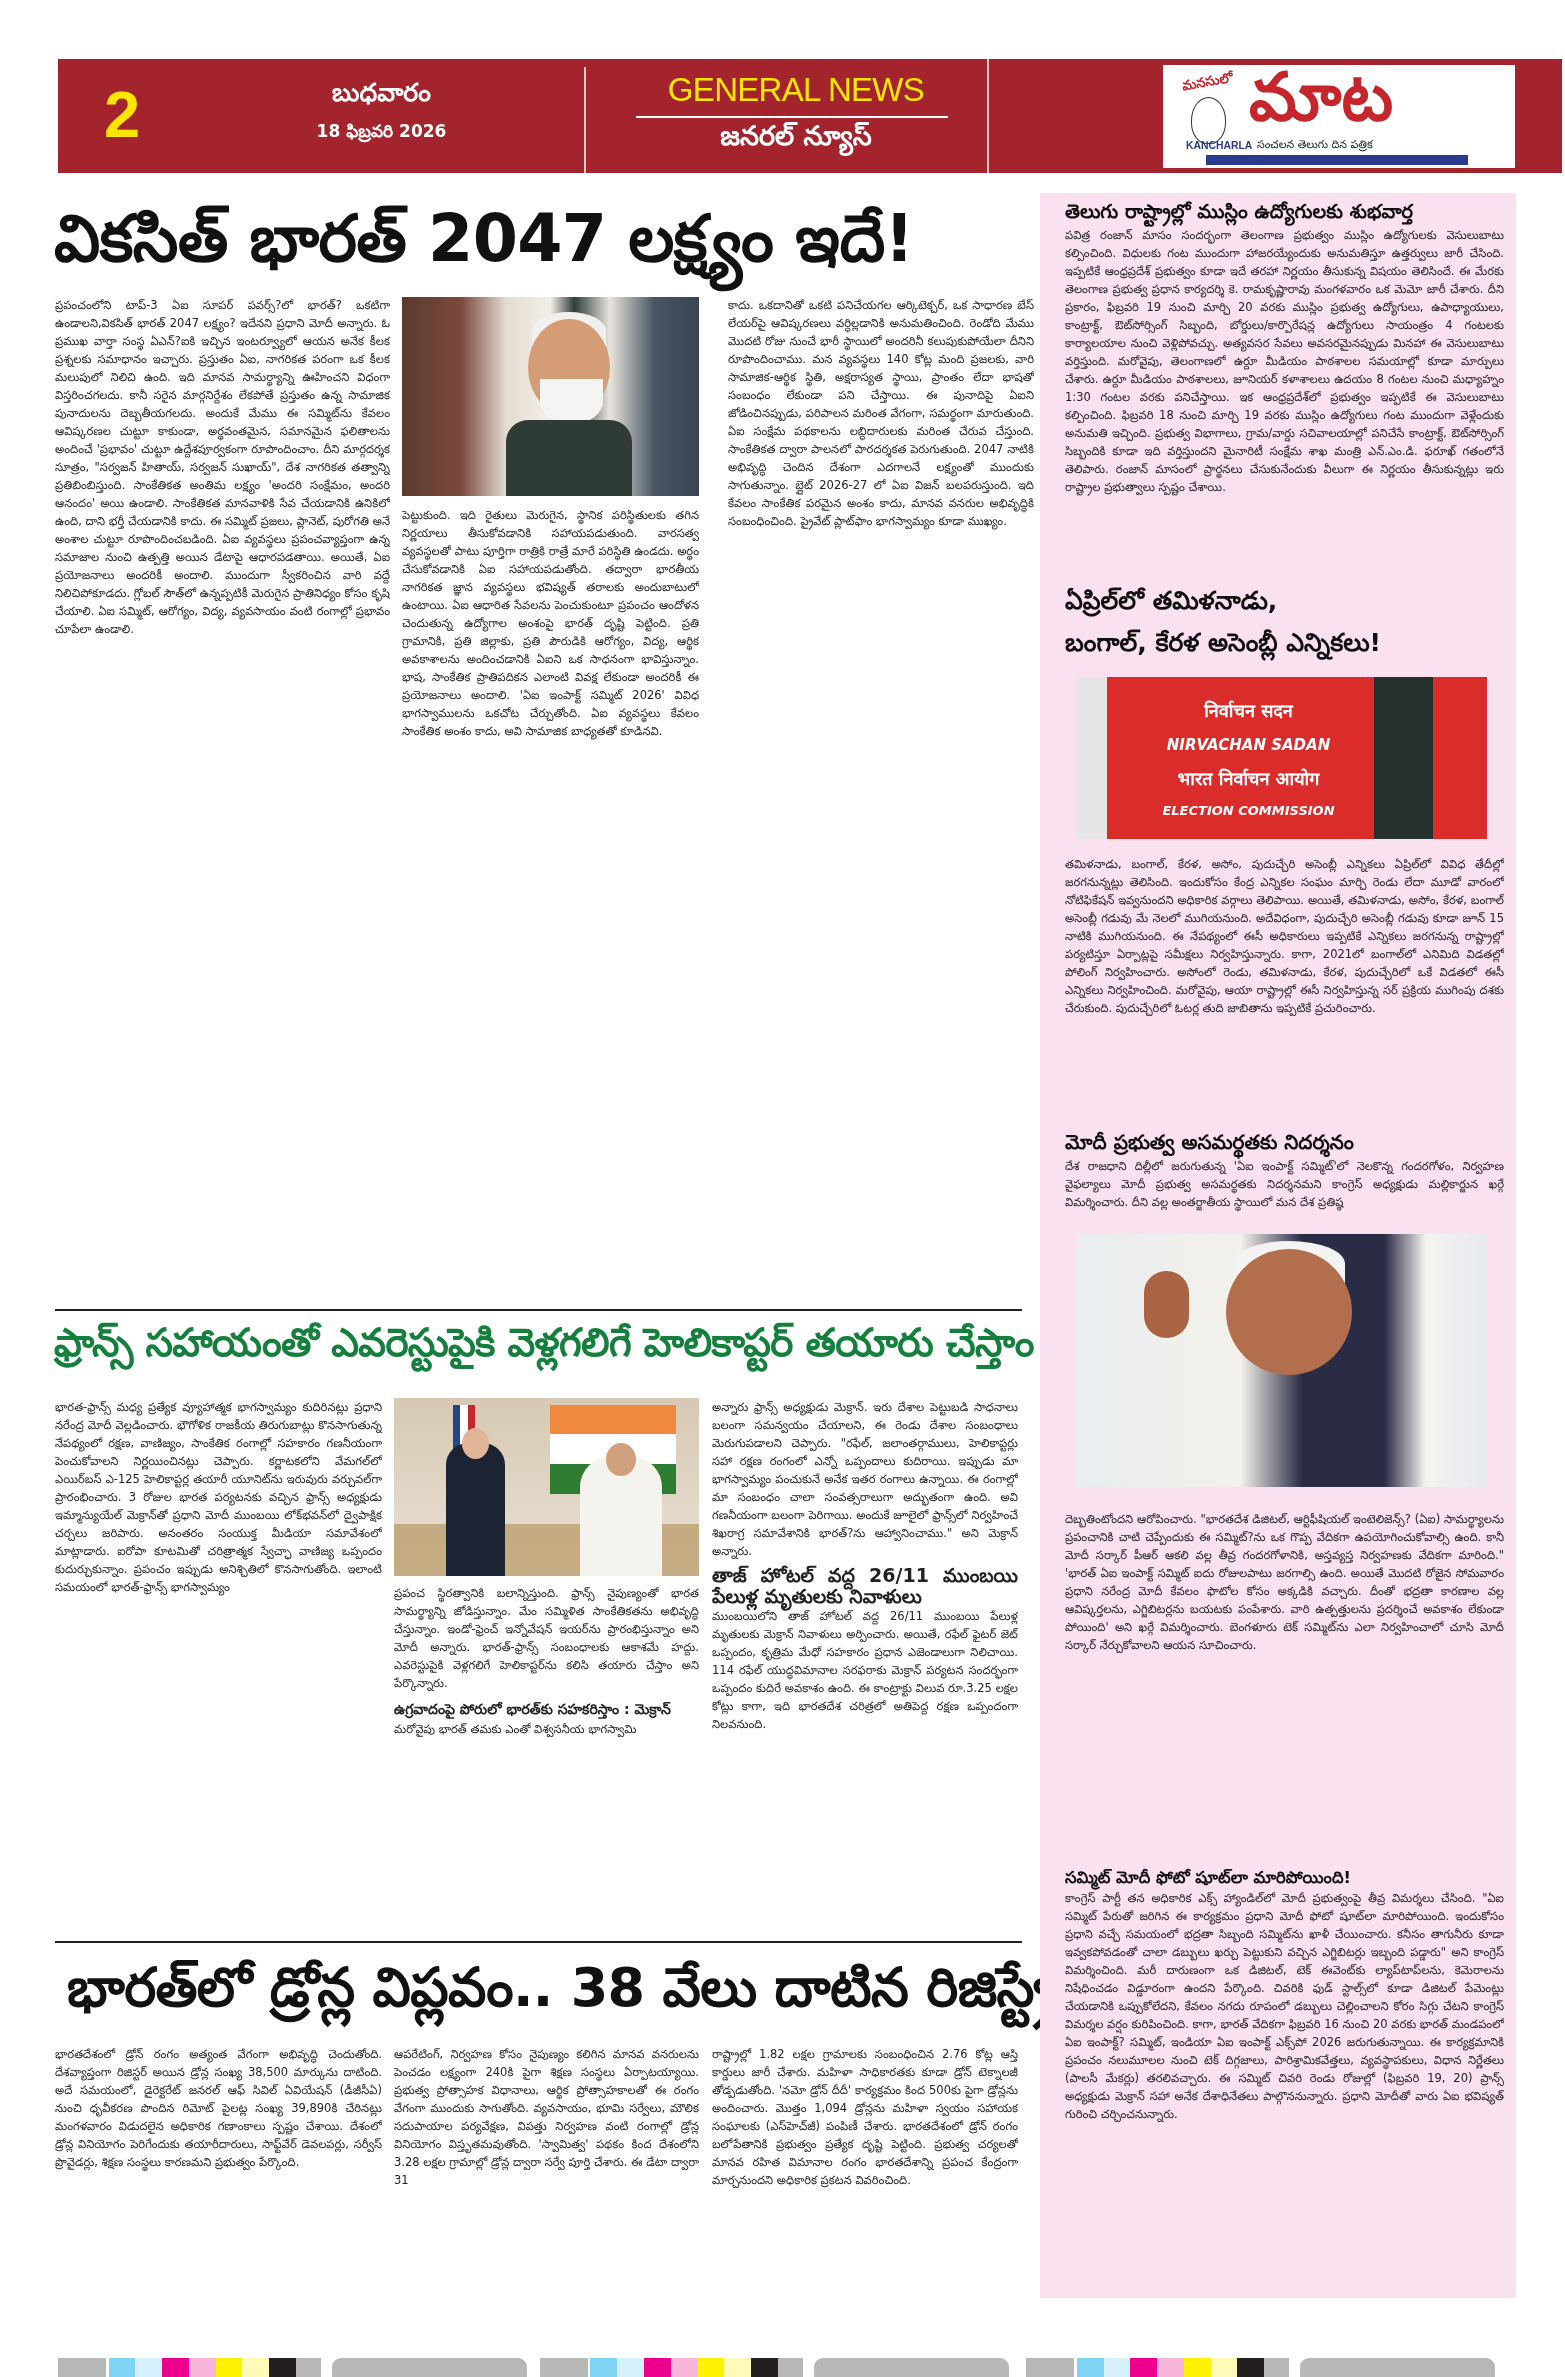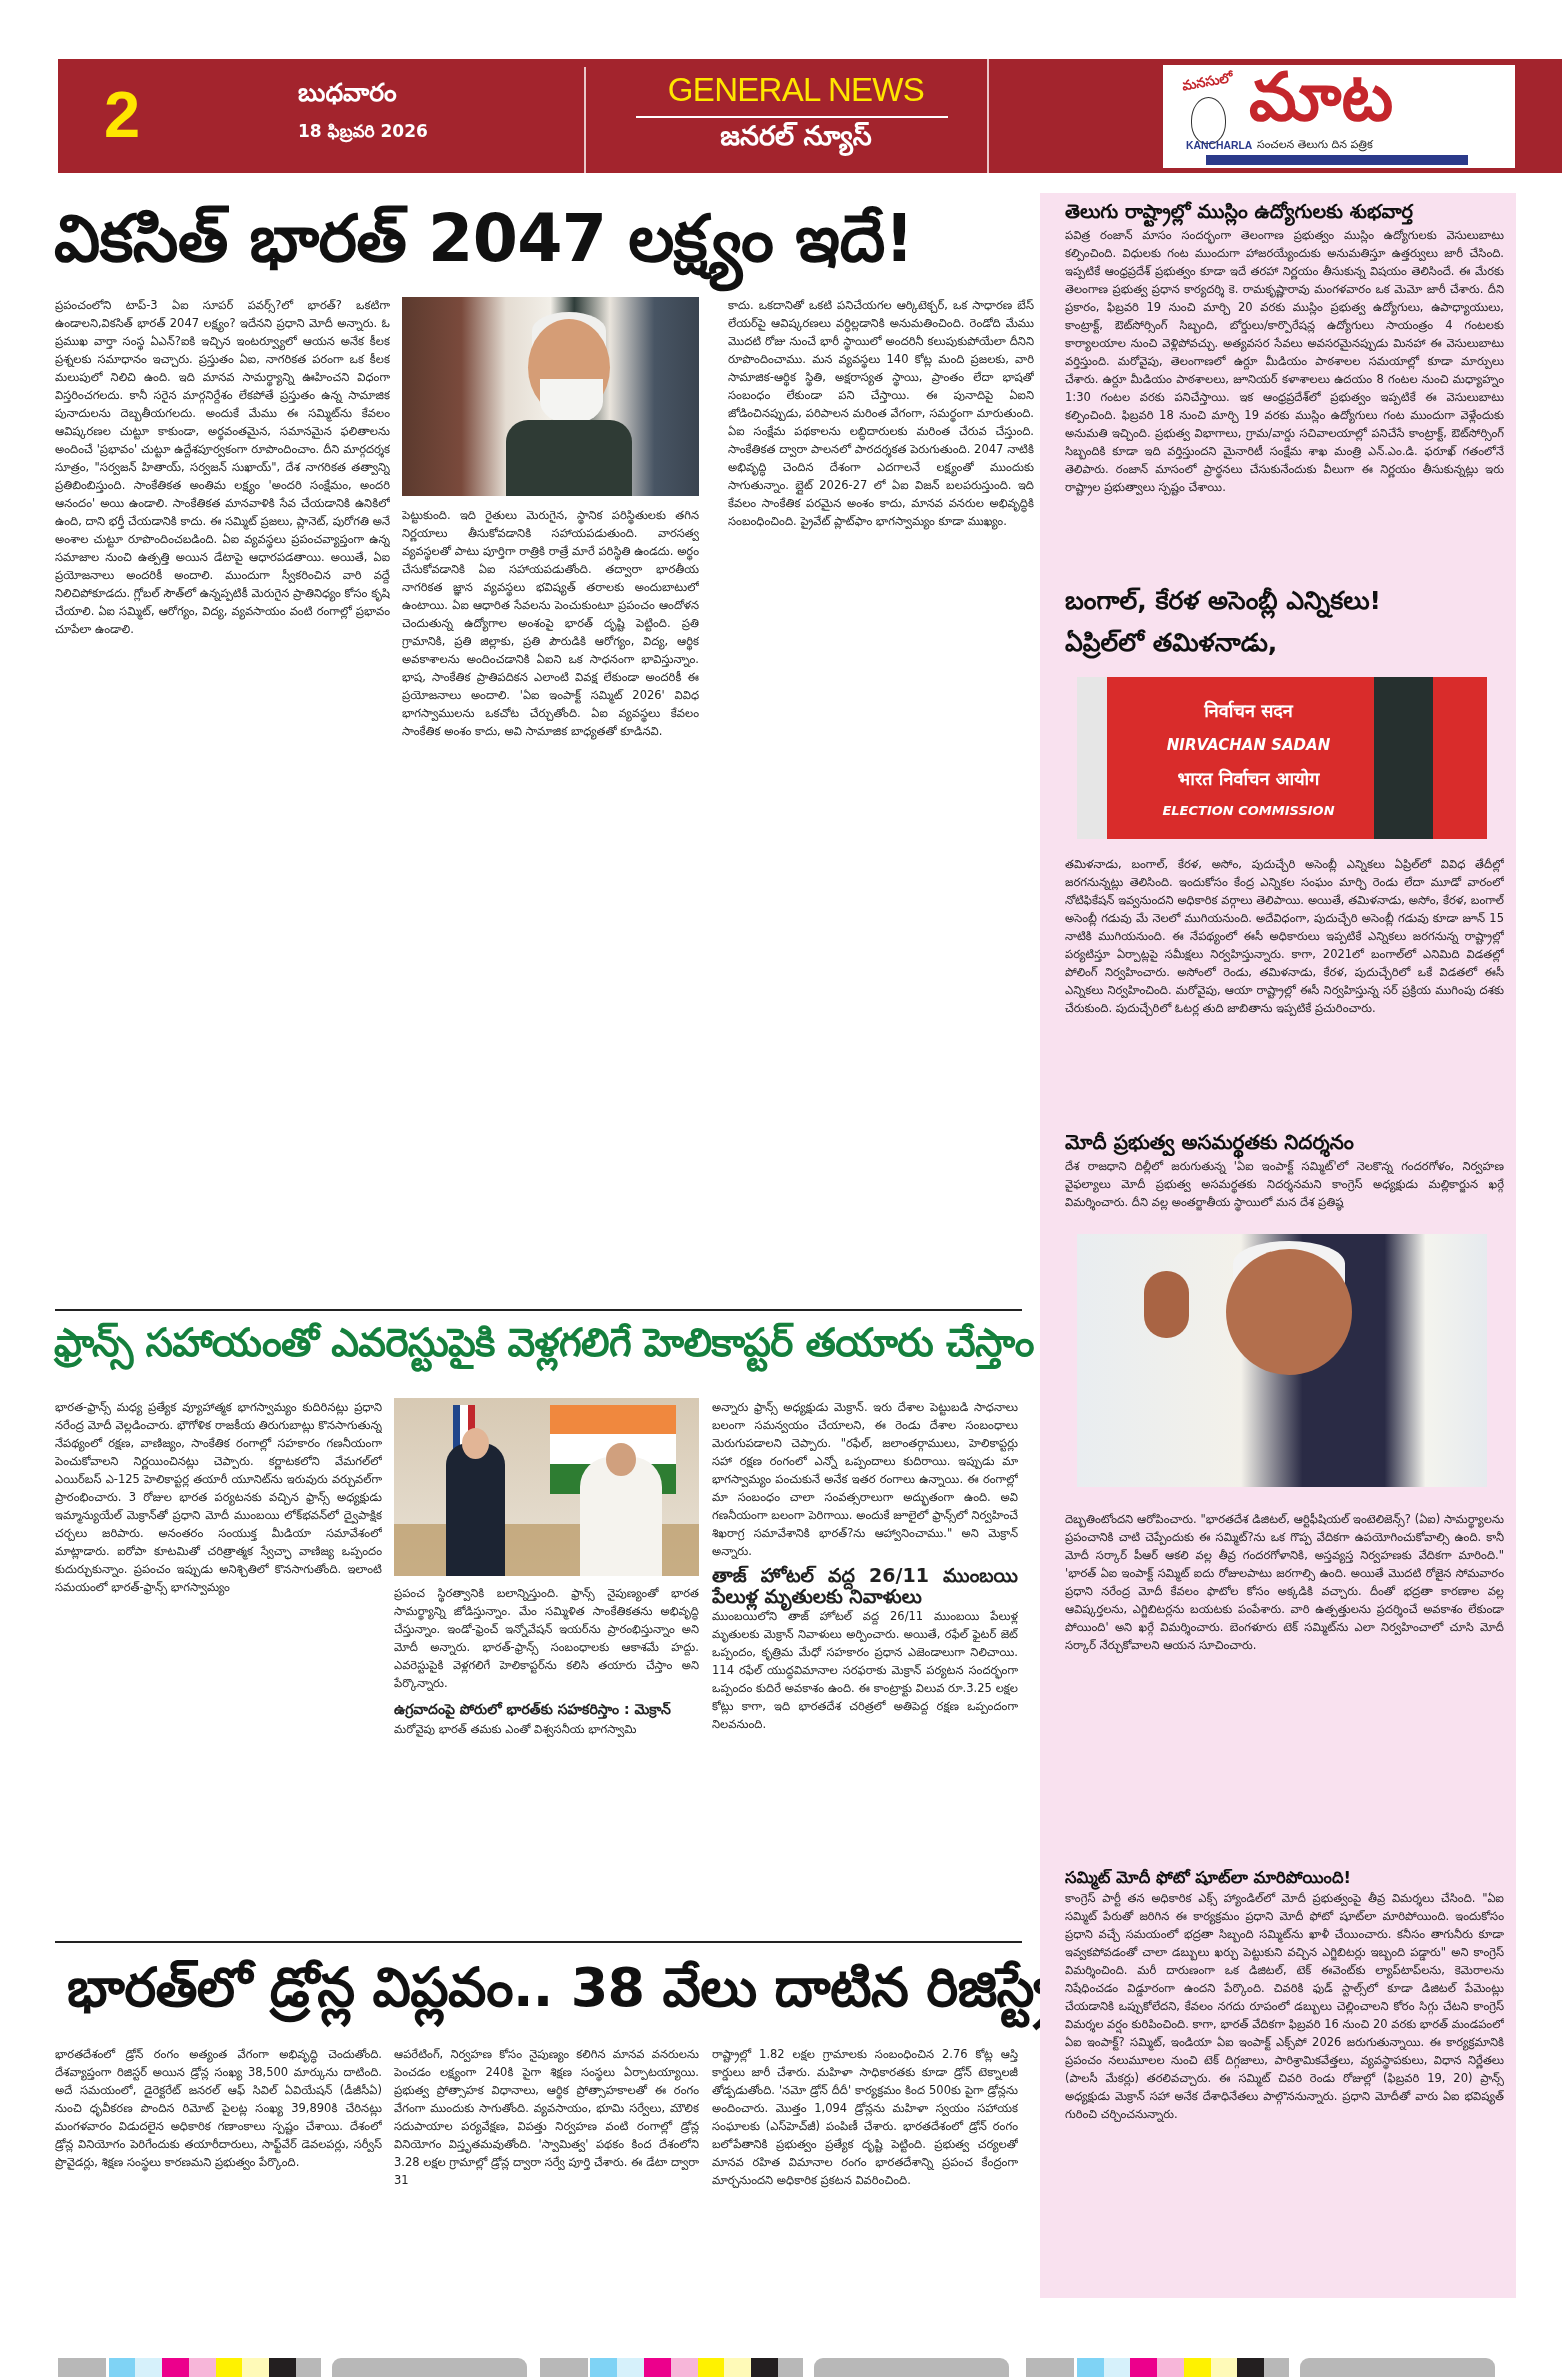--- a/index.html
+++ b/index.html
@@ -1,21 +1,21 @@
 <!DOCTYPE html>
 <html style="font-size:12px"><head>
 <meta charset="utf-8">
 <style>
   html, body { margin:0; padding:0; background:#ffffff; }
   body { width:1565px; height:2377px; position:relative; overflow:hidden; font-family:"DejaVu Sans", sans-serif; color:#1a1a1a; }
   .abs { position:absolute; }
   
   .masthead { left:58px; top:59px; width:1504px; height:114px; background:#a3242d; }
   .page-no { left:104px; top:82px; font-family:"Liberation Sans", sans-serif; font-weight:bold; font-size:65px; color:#ffe600; line-height:1; }
-  .date-block { left:298px; top:73px; width:223px; color:#fff; }
+  .date-block { left:270px; top:73px; width:223px; text-align:center; color:#fff; }
   .date-block .day { font-size:25px; font-weight:bold; line-height:39px; }
   .date-block .date { font-size:17px; font-weight:bold; line-height:39px; }
   .vdiv { width:1.5px; background:#e9c7c9; }
   .section-en { left:610px; top:71px; width:372px; text-align:center; font-family:"Liberation Sans", sans-serif; font-size:33px; color:#ffe600; letter-spacing:-0.7px; }
   .section-rule { left:636px; top:116px; width:312px; height:2.2px; background:#fff; }
   .section-te { left:610px; top:120px; width:372px; text-align:center; font-size:27px; font-weight:bold; color:#fff; }
   .logo-box { left:1163px; top:65px; width:352px; height:103px; background:#fff; }
   .logo-small { left:1182px; top:74px; font-size:13.4px; color:#c4262c; font-weight:bold; transform:rotate(-10deg); }
   .logo-face { left:1191px; top:97px; width:33px; height:45px; border:1.5px solid #333; border-radius:50% 50% 45% 45%; background:#fff; }
   .logo-big { left:1249px; top:64px; font-size:67px; font-weight:bold; color:#c4262c; line-height:1; }
@@ -157,22 +157,22 @@
 <div class="abs col" style="left:712px; top:2045px; width:306px; height:257px;">
   <p>రాష్ట్రాల్లో 1.82 లక్షల గ్రామాలకు సంబంధించిన 2.76 కోట్ల ఆస్తి కార్డులు జారీ చేశారు. మహిళా సాధికారతకు కూడా డ్రోన్ టెక్నాలజీ తోడ్పడుతోంది. 'నమో డ్రోన్ దీదీ' కార్యక్రమం కింద 500కు పైగా డ్రోన్లను అందించారు. మొత్తం 1,094 డ్రోన్లను మహిళా స్వయం సహాయక సంఘాలకు (ఎస్‌హెచ్‌జీ) పంపిణీ చేశారు. భారతదేశంలో డ్రోన్ రంగం బలోపేతానికి ప్రభుత్వం ప్రత్యేక దృష్టి పెట్టింది. ప్రభుత్వ చర్యలతో మానవ రహిత విమానాల రంగం భారతదేశాన్ని ప్రపంచ కేంద్రంగా మార్చనుందని అధికారిక ప్రకటన వివరించింది.</p>
 </div>
 
 <div class="abs sidebar"></div>
 
 <div class="abs sb-hl" style="left:1065px; top:199px; width:439px;">తెలుగు రాష్ట్రాల్లో ముస్లిం ఉద్యోగులకు శుభవార్త</div>
 <div class="abs sb-text" style="left:1065px; top:226px; width:439px; height:346px; overflow:hidden;">పవిత్ర రంజాన్ మాసం సందర్భంగా తెలంగాణ ప్రభుత్వం ముస్లిం ఉద్యోగులకు వెసులుబాటు కల్పించింది. విధులకు గంట ముందుగా హాజరయ్యేందుకు అనుమతిస్తూ ఉత్తర్వులు జారీ చేసింది. ఇప్పటికే ఆంధ్రప్రదేశ్ ప్రభుత్వం కూడా ఇదే తరహా నిర్ణయం తీసుకున్న విషయం తెలిసిందే. ఈ మేరకు తెలంగాణ ప్రభుత్వ ప్రధాన కార్యదర్శి కె. రామకృష్ణారావు మంగళవారం ఒక మెమో జారీ చేశారు. దీని ప్రకారం, ఫిబ్రవరి 19 నుంచి మార్చి 20 వరకు ముస్లిం ప్రభుత్వ ఉద్యోగులు, ఉపాధ్యాయులు, కాంట్రాక్ట్, ఔట్‌సోర్సింగ్ సిబ్బంది, బోర్డులు/కార్పొరేషన్ల ఉద్యోగులు సాయంత్రం 4 గంటలకు కార్యాలయాల నుంచి వెళ్లిపోవచ్చు. అత్యవసర సేవలు అవసరమైనప్పుడు మినహా ఈ వెసులుబాటు వర్తిస్తుంది. మరోవైపు, తెలంగాణలో ఉర్దూ మీడియం పాఠశాలల సమయాల్లో కూడా మార్పులు చేశారు. ఉర్దూ మీడియం పాఠశాలలు, జూనియర్ కళాశాలలు ఉదయం 8 గంటల నుంచి మధ్యాహ్నం 1:30 గంటల వరకు పనిచేస్తాయి. ఇక ఆంధ్రప్రదేశ్‌లో ప్రభుత్వం ఇప్పటికే ఈ వెసులుబాటు కల్పించింది. ఫిబ్రవరి 18 నుంచి మార్చి 19 వరకు ముస్లిం ఉద్యోగులు గంట ముందుగా వెళ్లేందుకు అనుమతి ఇచ్చింది. ప్రభుత్వ విభాగాలు, గ్రామ/వార్డు సచివాలయాల్లో పనిచేసే కాంట్రాక్ట్, ఔట్‌సోర్సింగ్ సిబ్బందికి కూడా ఇది వర్తిస్తుందని మైనారిటీ సంక్షేమ శాఖ మంత్రి ఎన్.ఎం.డి. ఫరూఖ్ గతంలోనే తెలిపారు. రంజాన్ మాసంలో ప్రార్థనలు చేసుకునేందుకు వీలుగా ఈ నిర్ణయం తీసుకున్నట్లు ఇరు రాష్ట్రాల ప్రభుత్వాలు స్పష్టం చేశాయి.</div>
 
 <div class="abs sb-hl-lg" style="left:1065px; top:580px; width:439px;">
+  <div>ఏప్రిల్‌లో తమిళనాడు,</div>
   <div>బంగాల్, కేరళ అసెంబ్లీ ఎన్నికలు!</div>
-  <div>ఏప్రిల్‌లో తమిళనాడు,</div>
 </div>
 
 <div class="abs photo photo-ec">
   <div class="pillar"></div>
   <div class="window"></div>
   <div class="t" style="top:21px; font-size:18px;">निर्वाचन सदन</div>
   <div class="t" style="top:59px; font-size:15px; font-style:italic;">NIRVACHAN SADAN</div>
   <div class="t" style="top:89px; font-size:18px;">भारत निर्वाचन आयोग</div>
   <div class="t" style="top:126px; font-size:13px; font-style:italic;">ELECTION COMMISSION</div>
 </div>

